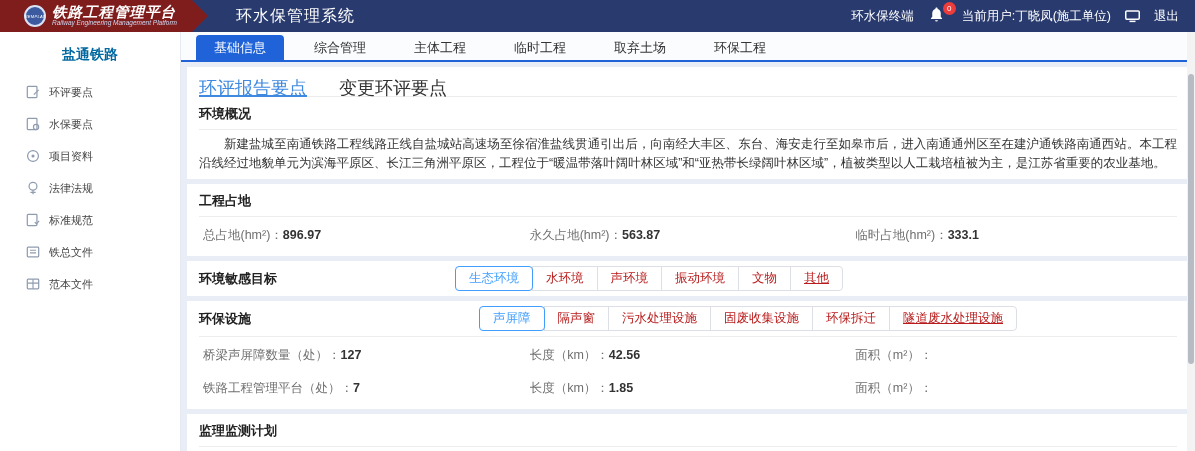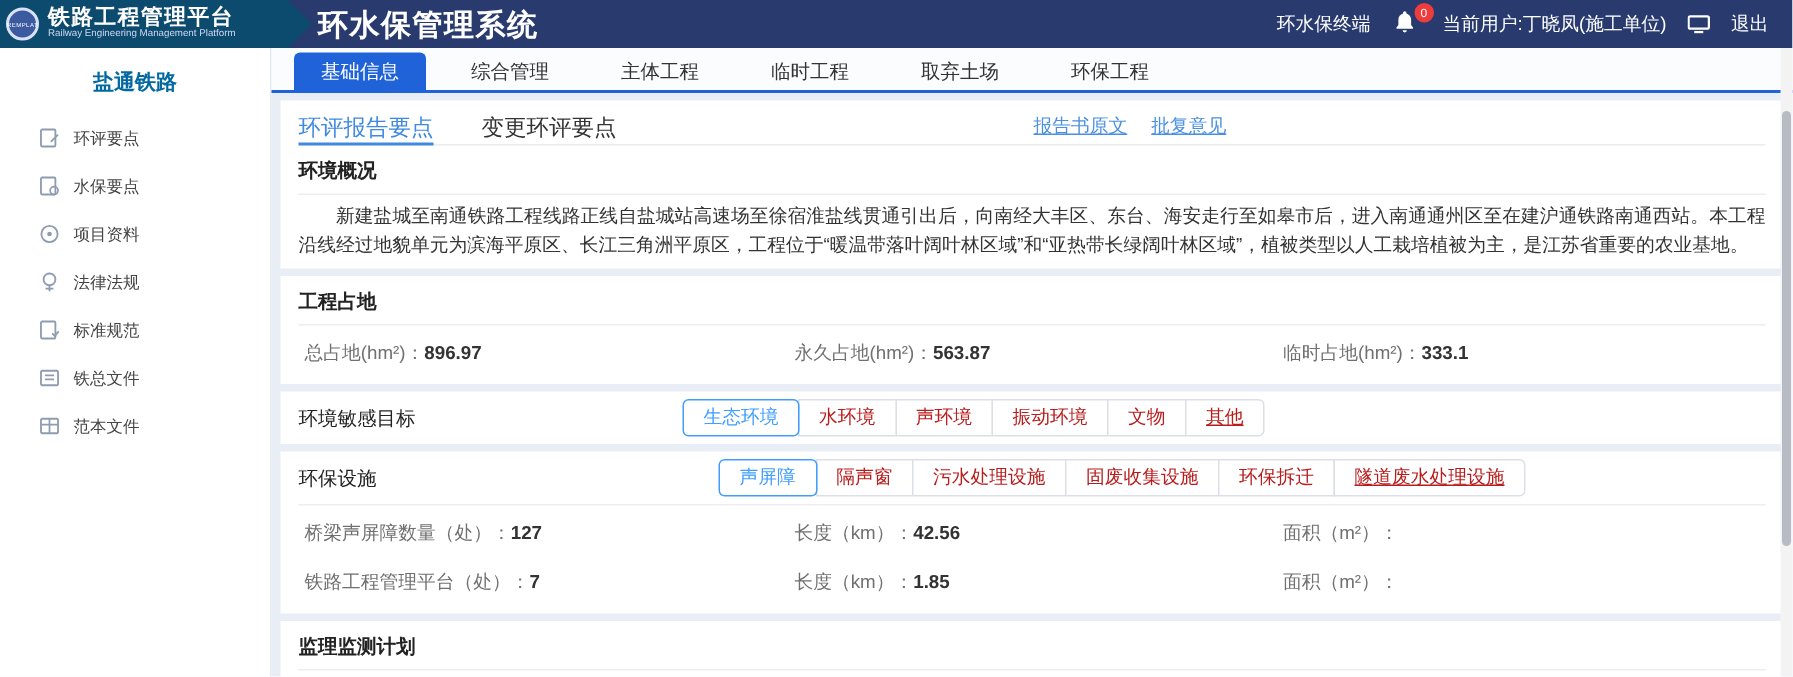--- a/index.html
+++ b/index.html
@@ -3,30 +3,30 @@
 <meta charset="utf-8">
 <style>
   * { margin:0; padding:0; box-sizing:border-box; }
   html,body { width:1195px; height:451px; overflow:hidden; background:#fff;
     font-family:"Liberation Sans","DejaVu Sans",sans-serif; }
   .page { position:relative; width:1195px; height:451px; overflow:hidden; }
 
   
   .topbar { position:absolute; top:0; left:0; right:0; height:32px; background:#283a6e;
     display:flex; align-items:center; color:#fff; z-index:20; }
-  .logo-block { position:relative; height:32px; width:208px; background:#0c4a6e;
+  .logo-block { position:relative; height:32px; width:208px; background:#7f1d1d;
     clip-path:polygon(0 0, 192px 0, 208px 16px, 192px 32px, 0 32px);
-    display:flex; align-items:center; padding-left:4px; flex-shrink:0; }
+    display:flex; align-items:center; padding-left:24px; flex-shrink:0;font-style:italic; }
   .logo-circle { width:22px; height:22px; border-radius:50%; border:2px solid #d9e2f5;
     background:#3c5aa0; display:flex; align-items:center; justify-content:center; margin-right:6px; flex-shrink:0; }
   .logo-circle span { font-size:4px; color:#fff; letter-spacing:.3px; }
   .logo-txt { display:flex; flex-direction:column; line-height:1.05; }
   .logo-title { font-size:14.5px; font-weight:bold; letter-spacing:1px; }
   .logo-sub { font-size:6.5px; color:#cdd9f2; }
-  .sys-title { font-size:20px; font-weight:bold; margin-left:4px; letter-spacing:1px; }
+  .sys-title { font-size:16px; font-weight:normal; margin-left:28px; letter-spacing:1px; }
   .topbar-right { margin-left:auto; display:flex; align-items:center; gap:14px; padding-right:16px; font-size:12.5px; }
   .bell-wrap { position:relative; width:20px; height:20px; cursor:pointer; }
   .badge { position:absolute; top:-4px; right:-8px; min-width:13px; height:13px; border-radius:7px;
     background:#ee3b3b; color:#fff; font-size:8px; display:flex; align-items:center; justify-content:center; padding:0 3px; }
   .user-label { white-space:nowrap; }
   .mini-icon { display:inline-block; vertical-align:middle; }
   .logout { cursor:pointer; }
 
   
   .sidebar { position:absolute; top:32px; left:0; width:181px; bottom:0; background:#fff;
@@ -41,36 +41,36 @@
   .tabbar { background:#fbfcfe; height:30px; border-bottom:2px solid #2063d8; display:flex;
     align-items:flex-end; padding-left:15px; }
   .tab { width:88px; margin-right:12px; height:25px; line-height:25px; text-align:center;
     font-size:13px; color:#333; cursor:pointer; }
   .tab.active { background:#2063d8; color:#fff; border-radius:4px 4px 0 0; }
 
   .content { padding:5px 6px 0 6px; }
   .card { background:#fff; padding:0 12px; margin-bottom:5px; }
 
   .subtab-row { position:relative; height:30px; border-bottom:1px solid #ececec; display:flex; }
-  .subtab { margin-right:32px; font-size:15px; color:#333; padding-top:9px; cursor:pointer;
+  .subtab { margin-right:32px; font-size:18px; color:#333; padding-top:9px; cursor:pointer;
     border-bottom:2px solid transparent; height:30px; }
   .subtab.active { color:#3f8ae0; border-bottom-color:#3f8ae0; }
   .subtab-links { position:absolute; left:490px; top:9px; display:flex; gap:16px; }
   .subtab-links a { font-size:12.5px; color:#4a90e2; text-decoration:underline; cursor:pointer; }
 
   .sec-title { font-size:13px; font-weight:bold; color:#222; padding:8px 0 6px; border-bottom:1px solid #ededed; }
   .para { font-size:12.5px; color:#333; line-height:19px; padding:5px 0 6px; text-indent:2em; text-align:justify; }
 
   .fields { display:grid; grid-template-columns:33.4% 33.3% 33.3%; padding:6px 0 8px; }
   .field { font-size:12.5px; color:#707070; padding:4px 0 4px 4px; white-space:nowrap; }
   .field b { color:#333; font-weight:bold; margin-left:0; }
 
   .opt-row { display:flex; align-items:center; padding:5px 0; }
   .opt-row.lined { border-bottom:1px solid #ededed; }
-  .row-title { font-size:13px; font-weight:normal; color:#222; width:256px; flex-shrink:0; }
+  .row-title { font-size:13px; font-weight:bold; color:#222; width:256px; flex-shrink:0; }
   .btn-group { display:flex; }
   .btn-group.shift { margin-left:24px; }
   .seg-btn { font-size:12.5px; color:#b91c1c; background:#fff; border:1px solid #dcdfe6;
     padding:3px 13px; margin-left:-1px; cursor:pointer; white-space:nowrap; }
   .seg-btn:first-child { margin-left:0; border-radius:4px 0 0 4px; }
   .seg-btn:last-child { border-radius:0 4px 4px 0;text-decoration:underline; }
   .seg-btn.active { color:#409eff; border-color:#409eff; border-radius:4px; position:relative; z-index:1; }
 
   .empty-block { height:22px; }
 
@@ -175,24 +175,20 @@
       <div class="tab">取弃土场</div>
       <div class="tab">环保工程</div>
     </div>
 
     <div class="content">
 
       <div class="card">
         <div class="subtab-row">
           <div class="subtab active">环评报告要点</div>
           <div class="subtab">变更环评要点</div>
-          <div class="subtab-links">
-            <a>报告书原文</a>
-            <a>批复意见</a>
-          </div>
         </div>
         <div class="sec-title">环境概况</div>
         <div class="para">新建盐城至南通铁路工程线路正线自盐城站高速场至徐宿淮盐线贯通引出后，向南经大丰区、东台、海安走行至如皋市后，进入南通通州区至在建沪通铁路南通西站。本工程沿线经过地貌单元为滨海平原区、长江三角洲平原区，工程位于“暖温带落叶阔叶林区域”和“亚热带长绿阔叶林区域”，植被类型以人工栽培植被为主，是江苏省重要的农业基地。</div>
       </div>
 
       <div class="card">
         <div class="sec-title">工程占地</div>
         <div class="fields">
           <div class="field"><span>总占地(hm²)：</span><b>896.97</b></div>
           <div class="field"><span>永久占地(hm²)：</span><b>563.87</b></div>

